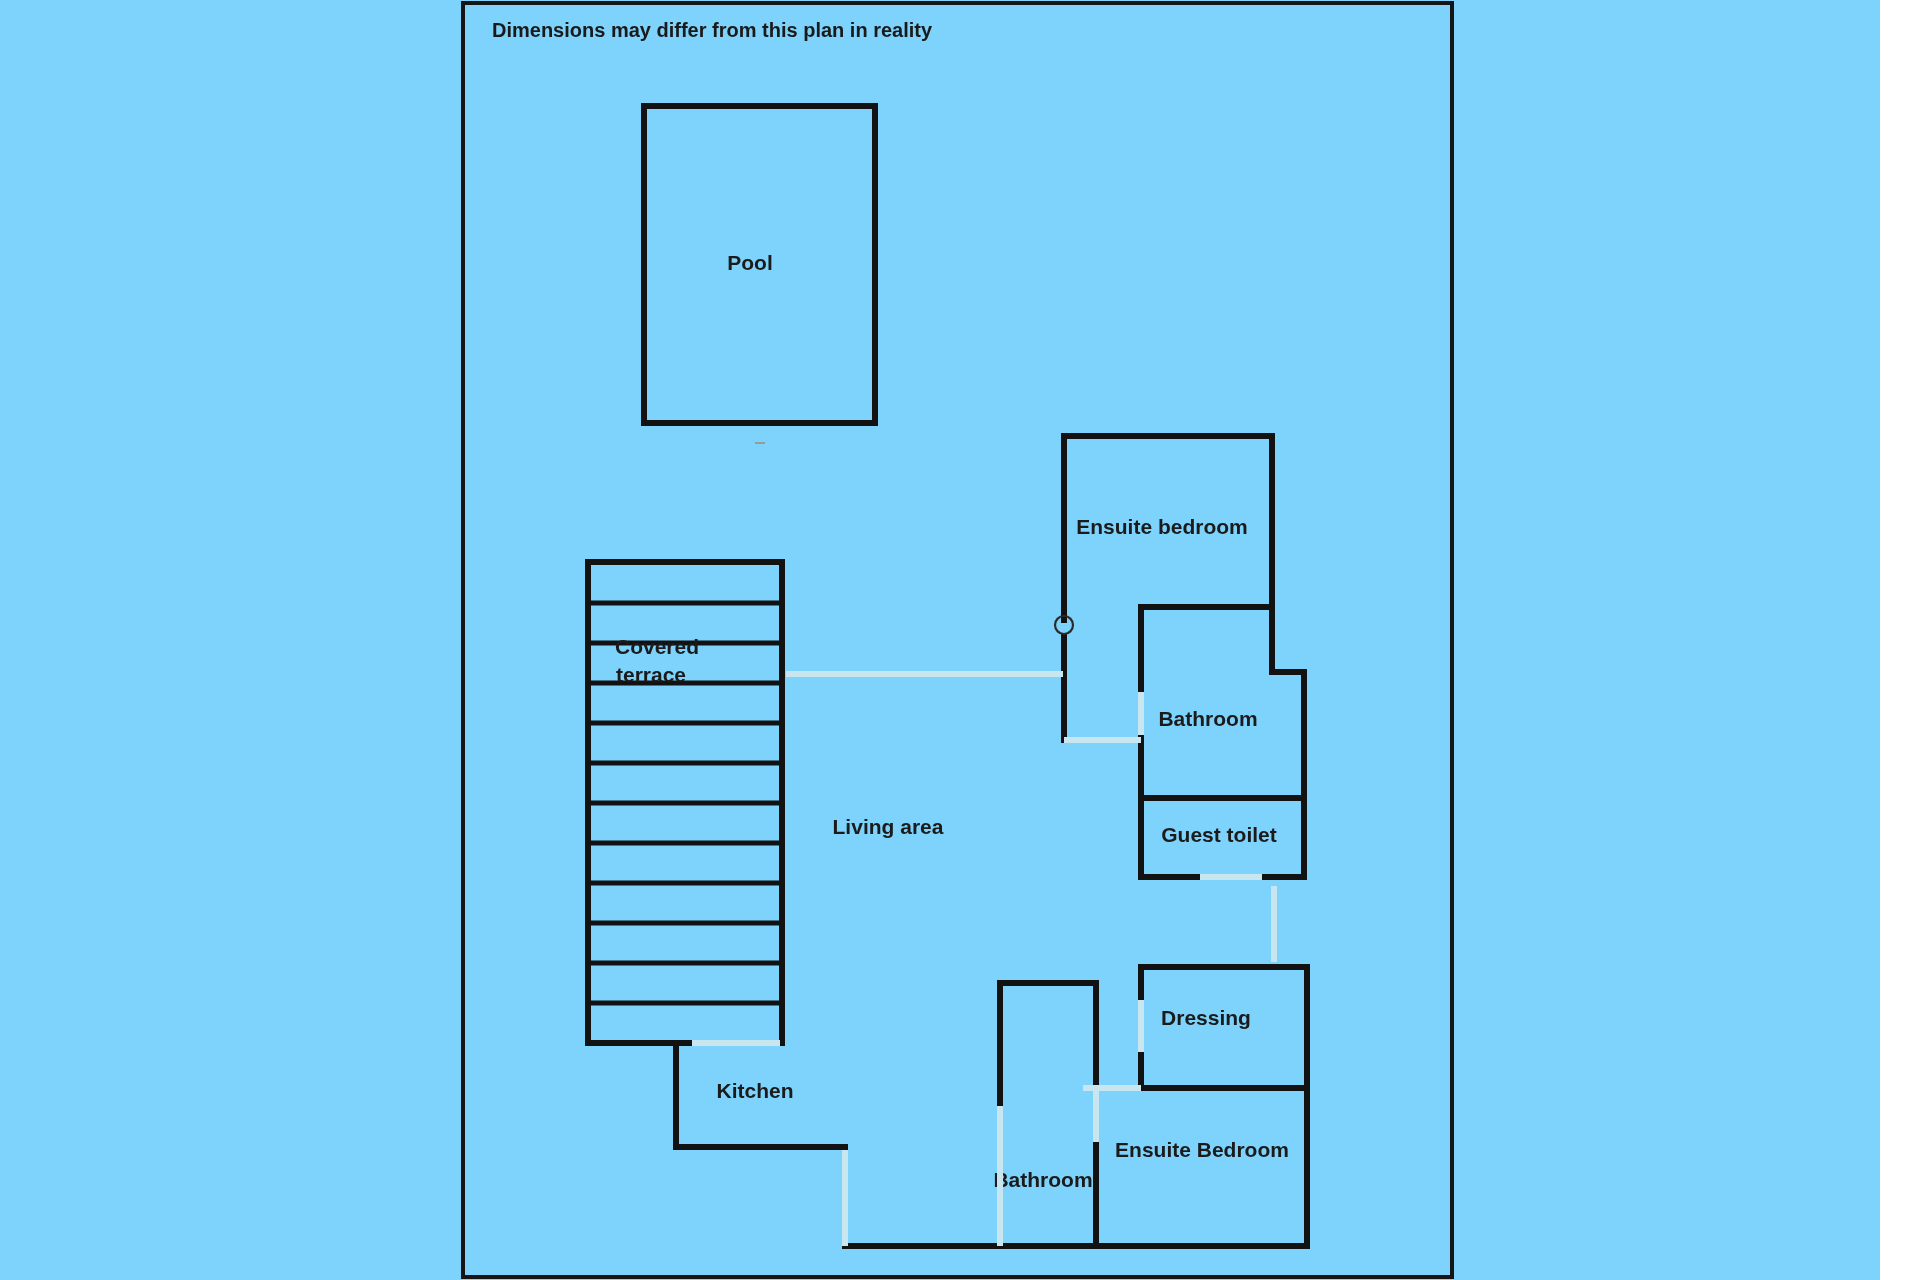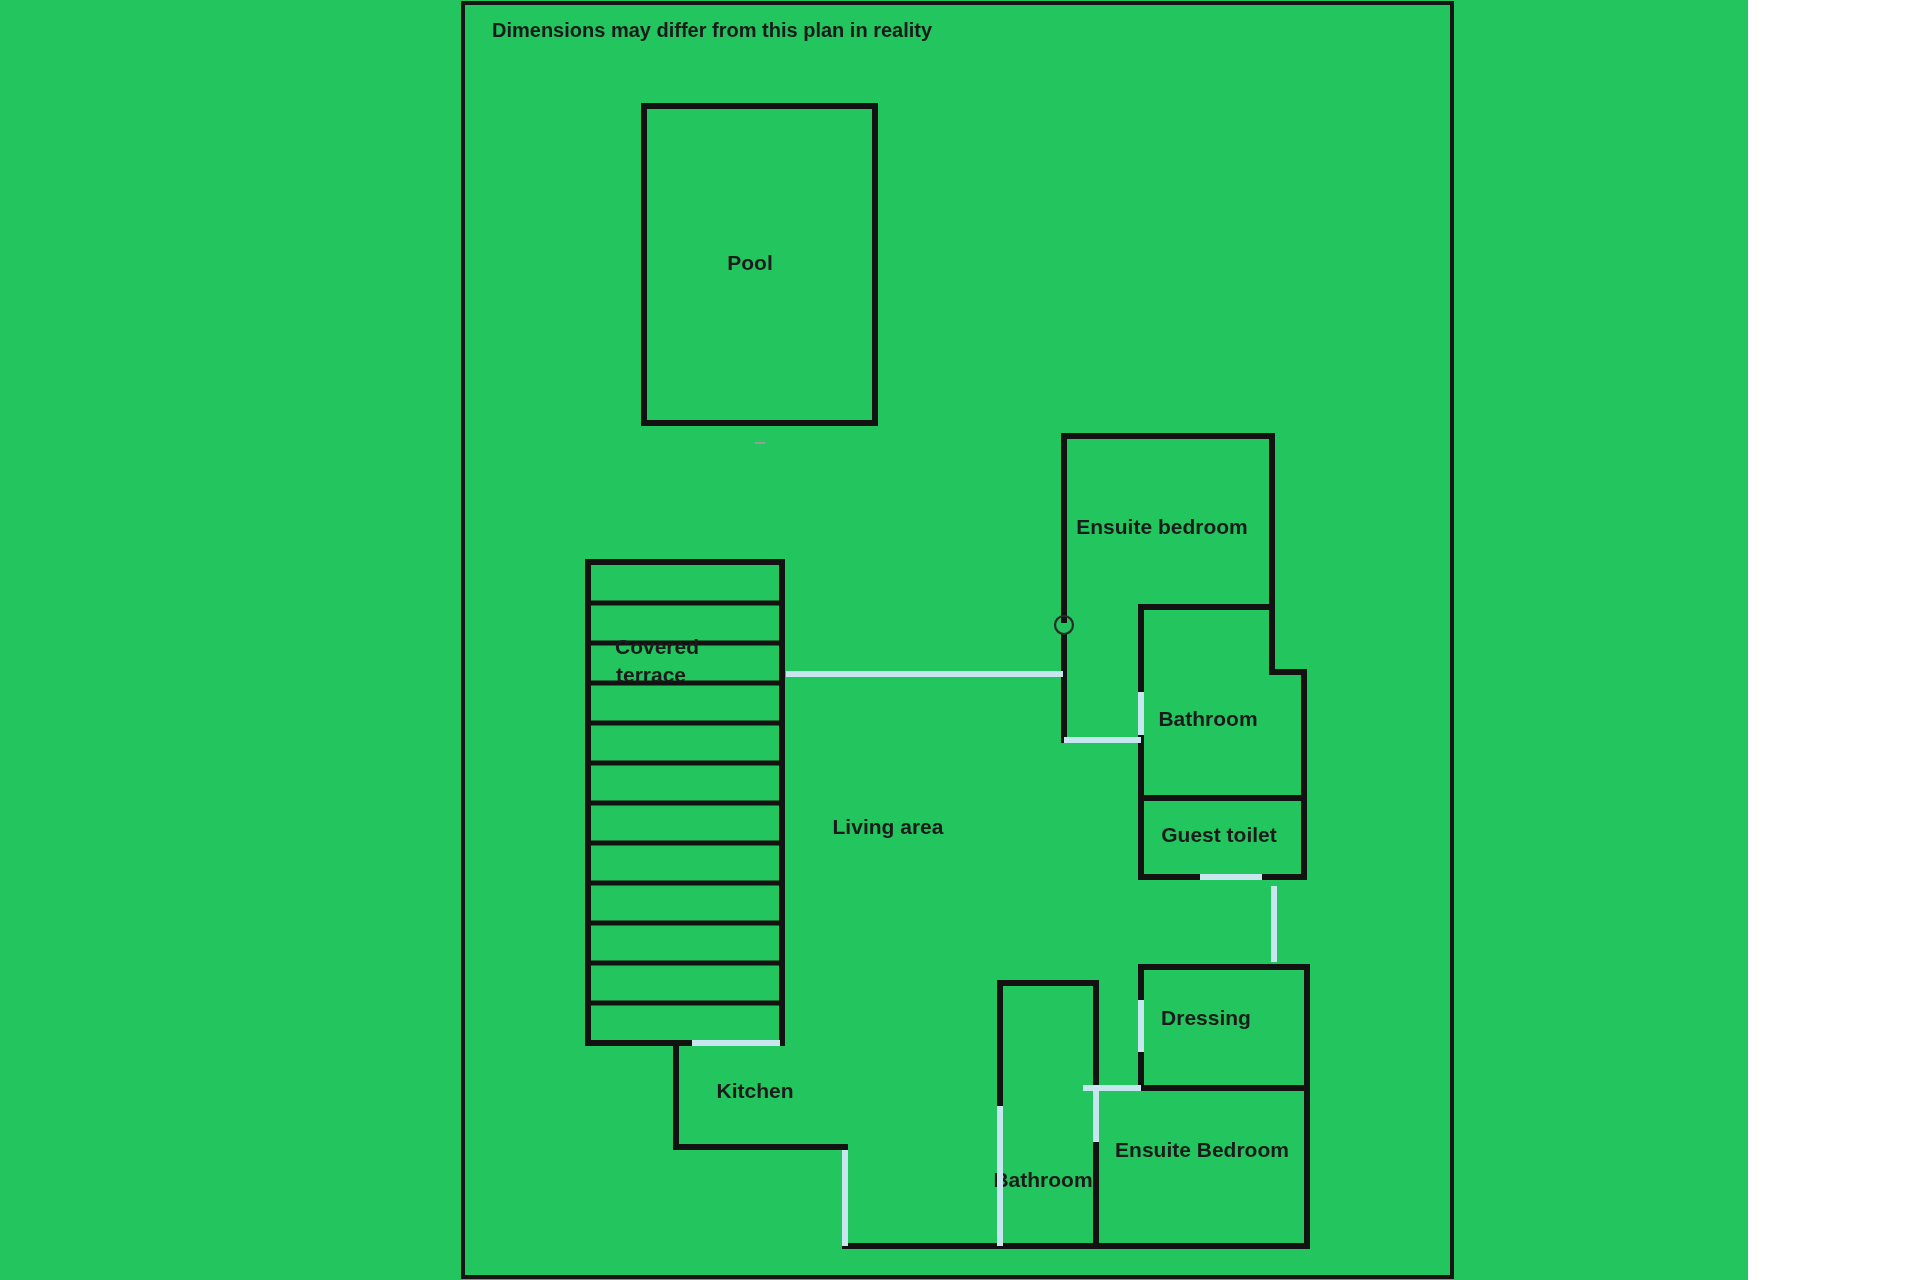--- a/index.html
+++ b/index.html
@@ -9,23 +9,23 @@
     background: #ffffff;
   }
   body {
     width: 1920px;
     height: 1280px;
     font-family: "Liberation Sans", sans-serif;
     overflow: hidden;
   }
   #plan-root {
     position: relative;
-    width: 1748px;
+    width: 1880px;
     height: 1280px;
-    background: #22c55e;
+    background: #7dd3fc;
   }
   #plan-svg {
     position: absolute;
     left: 0;
     top: 0;
     width: 1920px;
     height: 1280px;
     display: block;
   }
   .wall {

